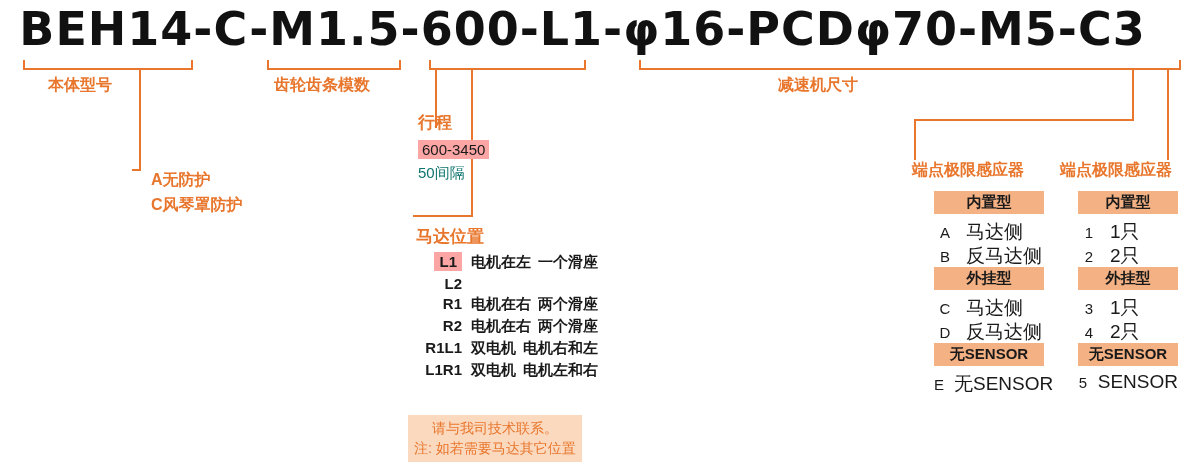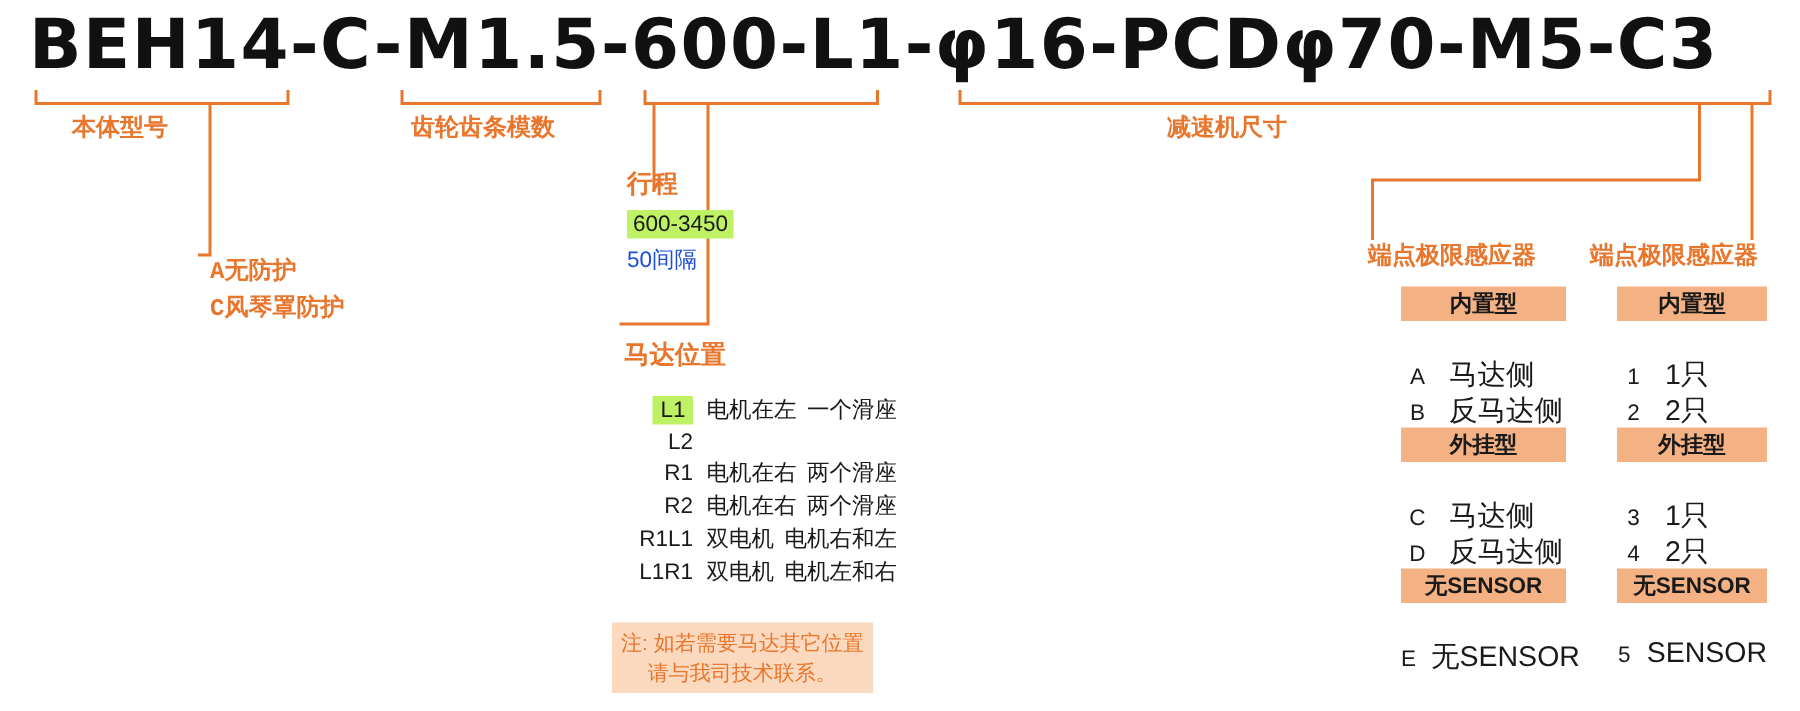--- a/index.html
+++ b/index.html
@@ -52,30 +52,30 @@
   }
   .hdr-lg {
     color: #e8762c;
     font-weight: 700;
     font-size: 17px;
     white-space: nowrap;
   }
 
   
   .chip {
-    background: #bef264;
+    background: #fca5a5;
     display: inline-block;
     padding: 1px 4px;
     font-size: 15px;
     color: #1a1a1a;
     white-space: nowrap;
   }
   .plain {
     font-size: 15px;
-    color: #1d4ed8;
+    color: #0f766e;
     white-space: nowrap;
   }
 
   
   .optrow {
     display: flex;
     align-items: baseline;
     margin-bottom: 3px;
     white-space: nowrap;
   }
@@ -102,21 +102,21 @@
     text-align: center;
     font-size: 15px;
   }
   .sdesc { font-size: 19px; padding-left: 10px; }
   .bandwrap {
     background: #f4b183;
     text-align: center;
     font-size: 15px;
     font-weight: 700;
     padding: 2px 0;
-    margin: 3px 0 23px 0;
+    margin: 3px 0 5px 0;
     white-space: nowrap;
   }
 
   .note {
     color: #e8762c;
     font-size: 14px;
     background: #fbd9bf;
     padding: 3px 6px;
     line-height: 1.45;
     text-align: center;
@@ -148,39 +148,39 @@
       <path d="M640,60 L640,69 L1180,69 L1180,60"></path>
 
       <path d="M1133,69 L1133,120 L915,120 L915,160"></path>
 
       <path d="M1168,69 L1168,160"></path>
     </g>
   </svg>
 
   <div class="abs hdr" style="left:48px; top:75px;">本体型号</div>
 
-  <div class="abs" style="left:140px; top:170px;font-family:Liberation Mono, monospace;">
+  <div class="abs" style="left:151px; top:170px;">
     <div class="hdr">A无防护</div>
     <div class="hdr" style="margin-top:4px;">C风琴罩防护</div>
   </div>
 
   <div class="abs hdr" style="left:274px; top:75px;">齿轮齿条模数</div>
 
   <div class="abs" style="left:418px; top:111px;">
     <div class="hdr-lg">行程</div>
     <div style="margin-top:6px;">
       <span class="chip">600-3450</span>
     </div>
     <div class="plain" style="margin-top:5px;">50间隔</div>
   </div>
 
   <div class="abs" style="left:416px; top:225px;">
     <div class="hdr-lg">马达位置</div>
 
-    <div style="margin-top:16px;">
+    <div style="margin-top:4px;font-weight:bold;">
       <div class="optrow">
         <div class="optcode"><span class="chip">L1</span></div>
         <div class="optdesc"><span>电机在左</span><span class="sp"></span><span>一个滑座</span></div>
       </div>
       <div class="optrow">
         <div class="optcode"><span>L2</span></div>
       </div>
       <div class="optrow">
         <div class="optcode"><span>R1</span></div>
         <div class="optdesc"><span>电机在右</span><span class="sp"></span><span>两个滑座</span></div>
@@ -194,22 +194,22 @@
         <div class="optdesc"><span>双电机</span><span class="sp"></span><span>电机右和左</span></div>
       </div>
       <div class="optrow">
         <div class="optcode"><span>L1R1</span></div>
         <div class="optdesc"><span>双电机</span><span class="sp"></span><span>电机左和右</span></div>
       </div>
     </div>
   </div>
 
   <div class="abs note" style="left:408px; top:415px;">
+    <div>请与我司技术联系。</div>
     <div>注: 如若需要马达其它位置</div>
-    <div>请与我司技术联系。</div>
   </div>
 
   <div class="abs hdr" style="left:778px; top:75px;">减速机尺寸</div>
 
   <div class="abs" style="left:912px; top:160px; width:130px;">
     <div class="hdr">端点极限感应器</div>
 
     <div style="margin-top:10px; width:110px; margin-left:22px;">
       <div class="bandwrap">内置型</div>
       <div class="srow">

